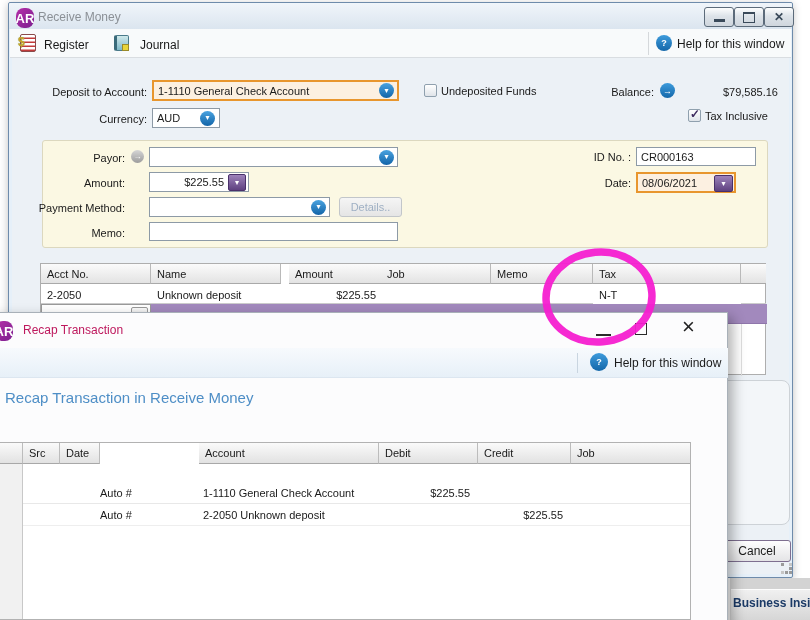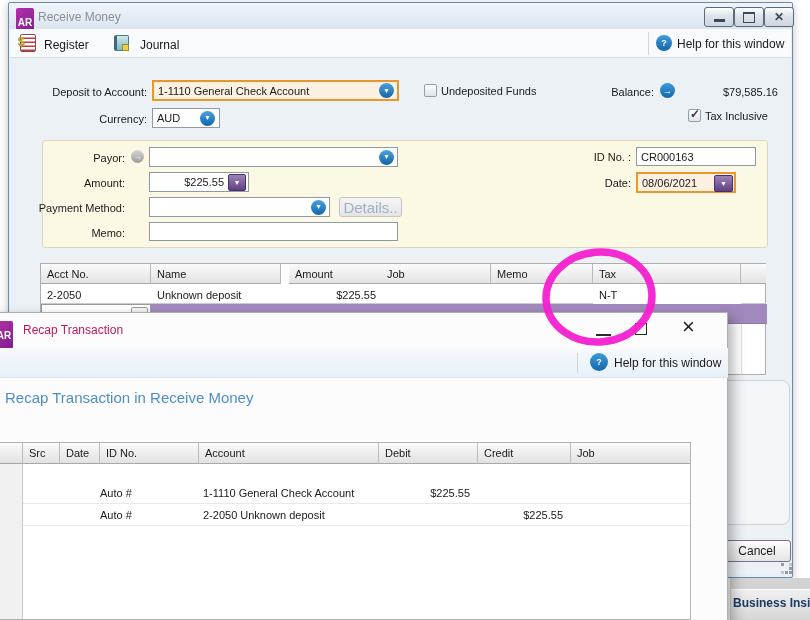--- a/index.html
+++ b/index.html
@@ -28,22 +28,22 @@
   .checkbox .ck{position:absolute;left:1px;top:-3px;color:#3d2a5e;font-size:12px;font-weight:bold;}
   .win-btn{position:absolute;width:28px;height:18px;border:1px solid #5c6b7a;border-radius:3px;
            background:linear-gradient(#fdfefe,#dde3e9 45%,#cfd6dd);display:flex;align-items:center;justify-content:center;}
   .hdrcell{position:absolute;top:0;height:20px;background:linear-gradient(#fbfbfb,#e3e3e3);
            border-right:1px solid #b9b9b9;border-bottom:1px solid #a9a9a9;padding:4px 0 0 6px;box-sizing:border-box;white-space:nowrap;overflow:hidden;}
   .rhdrcell{position:absolute;top:0;height:21px;background:linear-gradient(#fafafa,#e2e2e2);
            border-right:1px solid #bcbcbc;border-bottom:1px solid #a8a8a8;padding:4px 0 0 6px;box-sizing:border-box;white-space:nowrap;overflow:hidden;}
   .cell{position:absolute;white-space:nowrap;overflow:hidden;box-sizing:border-box;}
   .btn{position:absolute;background:linear-gradient(#fefefe,#e4e4e6);border:1px solid #7e6f90;border-radius:3px;
        display:flex;align-items:center;justify-content:center;font-size:12px;box-sizing:border-box;}
-  .badge{position:absolute;width:18px;height:28px;border-radius:2px;background:linear-gradient(135deg,#b52fa8,#7c1f8f);
-         color:#fff;font-size:10px;font-weight:bold;display:flex;align-items:center;justify-content:center;}
+  .badge{position:absolute;width:18px;height:20px;border-radius:8px;background:linear-gradient(135deg,#b52fa8,#7c1f8f);
+         color:#fff;font-size:13px;font-weight:bold;display:flex;align-items:center;justify-content:center;}
 </style>
 </head>
 <body>
 
 <div id="page">
 
   <div class="abs" style="left:8px;top:2px;width:785px;height:576px;border:1px solid #6e8bab;border-radius:2px;
               background:#ecf1f6;box-shadow:inset 0 0 0 3px rgba(230,240,250,.9), 0 2px 8px rgba(0,0,0,.25);"></div>
 
   <div class="abs" style="left:9px;top:3px;width:783px;height:26px;background:linear-gradient(#f0f5fa,#dbe5ef);border-radius:2px 2px 0 0;"></div>
@@ -106,21 +106,21 @@
   </div>
   <div class="lbl" style="left:37px;top:177px;width:88px;">Amount:</div>
   <div class="field" style="left:149px;top:172px;width:100px;height:20px;">
     <span class="abs" style="right:24px;top:3px;">$225.55</span>
     <span class="purple-btn" style="right:2px;top:1px;width:16px;height:15px;"></span>
   </div>
   <div class="lbl" style="left:28px;top:202px;width:97px;">Payment Method:</div>
   <div class="field" style="left:149px;top:197px;width:181px;height:20px;">
     <span class="dd-circle"></span>
   </div>
-  <div class="btn" style="left:339px;top:197px;width:63px;height:20px;background:linear-gradient(#f5f5f5,#e5e5e5);border:1px solid #c2c6ca;color:#9fb0c4;font-size:15px;">Details..</div>
+  <div class="btn" style="left:339px;top:197px;width:63px;height:20px;background:linear-gradient(#f5f5f5,#e5e5e5);border:1px solid #c2c6ca;color:#9fb0c4;font-size:11px;">Details..</div>
   <div class="lbl" style="left:37px;top:227px;width:88px;">Memo:</div>
   <div class="field" style="left:149px;top:222px;width:249px;height:19px;"></div>
 
   <div class="lbl" style="left:565px;top:151px;width:66px;">ID No. :</div>
   <div class="field" style="left:636px;top:147px;width:120px;height:19px;text-decoration:underline;">
     <span class="val">CR000163</span>
   </div>
   <div class="lbl" style="left:565px;top:177px;width:66px;">Date:</div>
   <div class="field orange" style="left:636px;top:172px;width:100px;height:21px;">
     <span class="val">08/06/2021</span>
@@ -191,21 +191,20 @@
       <span class="abs" style="left:25px;top:5px;font-size:12px;">Help for this window</span>
     </div>
 
     <div class="abs" style="left:20px;top:76px;font-size:15px;color:#4e8ec6;">Recap Transaction in Receive Money</div>
 
     <div class="abs" style="left:12px;top:129px;width:694px;height:178px;border:1px solid #b2b2b2;background:#fff;">
       <div class="abs" style="left:0;top:0;width:25px;height:176px;background:#f1f1f1;border-right:1px solid #c8c8c8;"></div>
       <div class="rhdrcell" style="left:0;width:25px;"></div>
       <div class="rhdrcell" style="left:25px;width:37px;">Src</div>
       <div class="rhdrcell" style="left:62px;width:40px;">Date</div>
-      <div class="rhdrcell" style="left:102px;width:99px;">ID No.</div>
       <div class="rhdrcell" style="left:381px;width:99px;">Debit</div>
       <div class="rhdrcell" style="left:201px;width:180px;">Account</div>
       <div class="rhdrcell" style="left:480px;width:93px;">Credit</div>
       <div class="rhdrcell" style="left:573px;width:119px;border-right:none;">Job</div>
 
 
       <div class="abs" style="left:25px;top:39px;width:667px;height:22px;border-bottom:1px solid #e8e8e8;">
         <span class="cell" style="left:77px;top:5px;width:99px;">Auto #</span>
         <span class="cell" style="left:180px;top:5px;width:180px;">1-1110 General Check Account</span>
         <span class="cell" style="left:356px;top:5px;width:91px;text-align:right;">$225.55</span>

